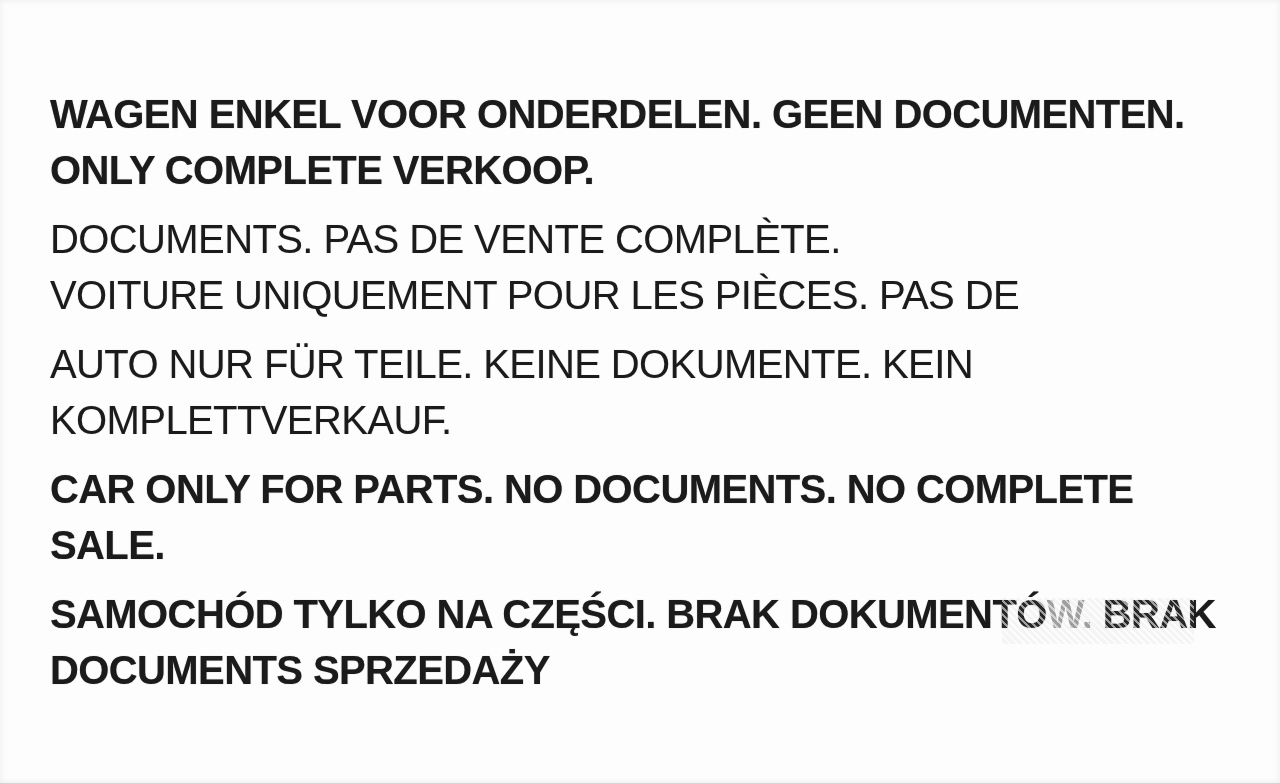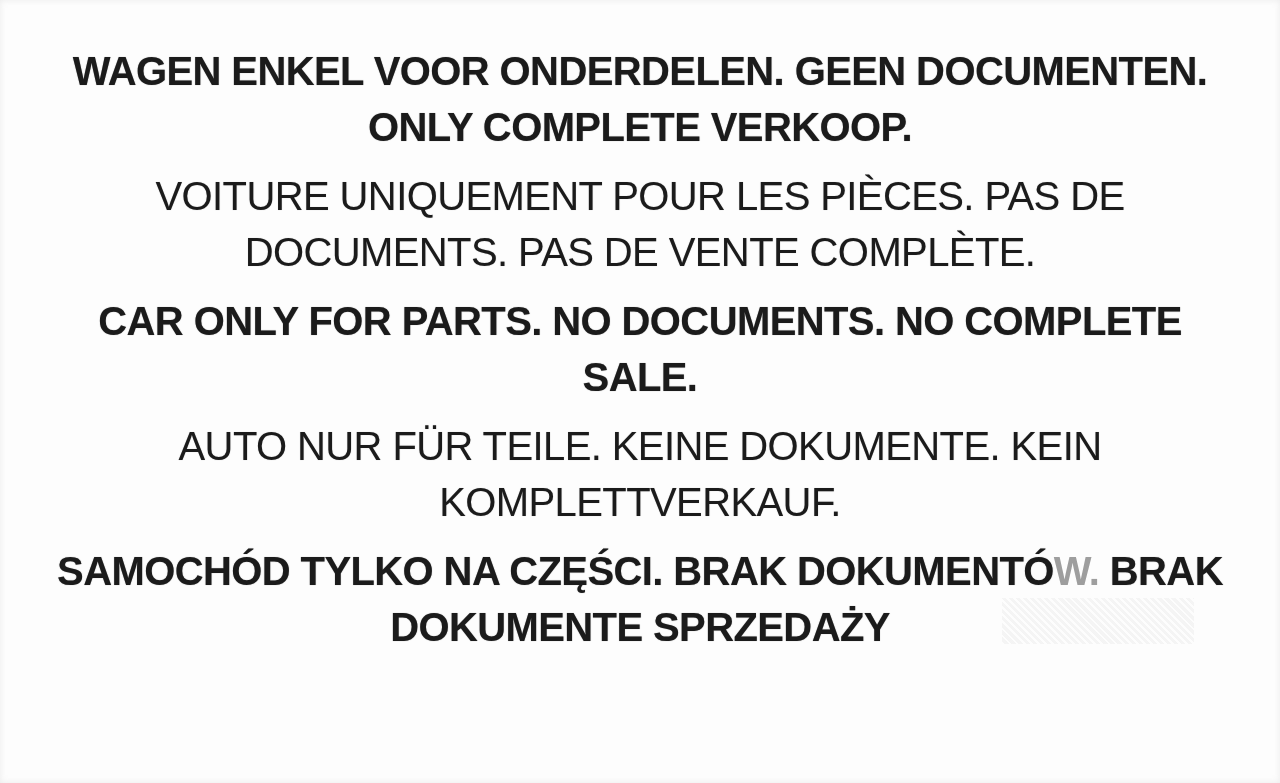--- a/index.html
+++ b/index.html
@@ -13,23 +13,23 @@
     overflow: hidden;
     position: relative;
     font-family: "Liberation Sans", sans-serif;
   }
   .sheet {
     position: absolute;
     left: 0;
     top: 0;
     width: 1280px;
     height: 783px;
-    padding-top: 43px;
+    padding-top: 86px;
     box-sizing: border-box;
-    text-align: center;
+    text-align: left;
     color: #1b1b1b;
   }
   .notice {
     margin: 0 auto 13px auto;
     width: 1180px;
     font-size: 40px;
     line-height: 56px;
     letter-spacing: -0.6px;
     color: #1b1b1b;
   }
@@ -81,35 +81,35 @@
 <body>
 
 <div class="sheet">
 
   <p class="notice bold">
     <span class="line">WAGEN ENKEL VOOR ONDERDELEN. GEEN DOCUMENTEN.</span>
     <span class="line">ONLY COMPLETE VERKOOP.</span>
   </p>
 
   <p class="notice regular">
+    <span class="line">DOCUMENTS. PAS DE VENTE COMPLÈTE.</span>
     <span class="line">VOITURE UNIQUEMENT POUR LES PIÈCES. PAS DE</span>
-    <span class="line">DOCUMENTS. PAS DE VENTE COMPLÈTE.</span>
-  </p>
-
-  <p class="notice bold">
-    <span class="line">CAR ONLY FOR PARTS. NO DOCUMENTS. NO COMPLETE</span>
-    <span class="line">SALE.</span>
   </p>
 
   <p class="notice regular">
     <span class="line">AUTO NUR FÜR TEILE. KEINE DOKUMENTE. KEIN</span>
     <span class="line">KOMPLETTVERKAUF.</span>
   </p>
 
   <p class="notice bold">
+    <span class="line">CAR ONLY FOR PARTS. NO DOCUMENTS. NO COMPLETE</span>
+    <span class="line">SALE.</span>
+  </p>
+
+  <p class="notice bold">
     <span class="line"><span>SAMOCHÓD TYLKO NA CZĘŚCI. BRAK DOKUMENTÓ</span><span class="faded">W. </span><span>BRAK</span></span>
-    <span class="line">DOKUMENTE SPRZEDAŻY</span>
+    <span class="line">DOCUMENTS SPRZEDAŻY</span>
   </p>
 
 </div>
 
 <div class="watermark-overlay"></div>
 <div class="scan-edge"></div>
 
 </body></html>

